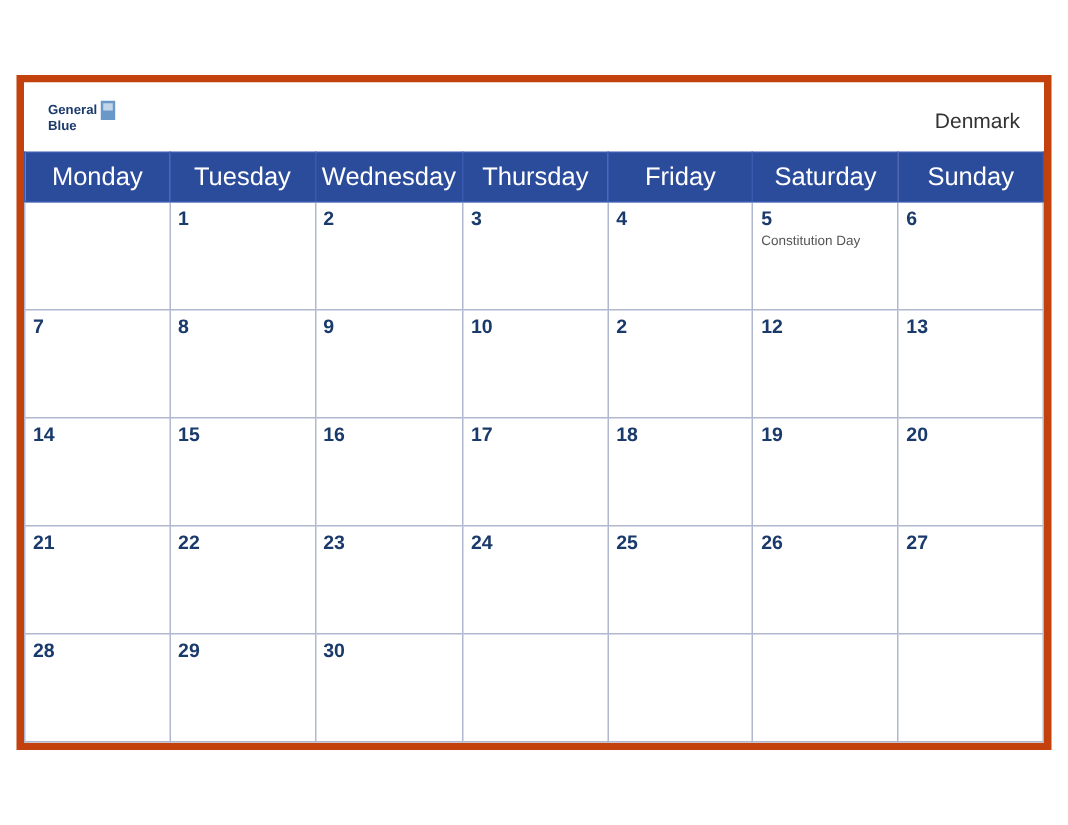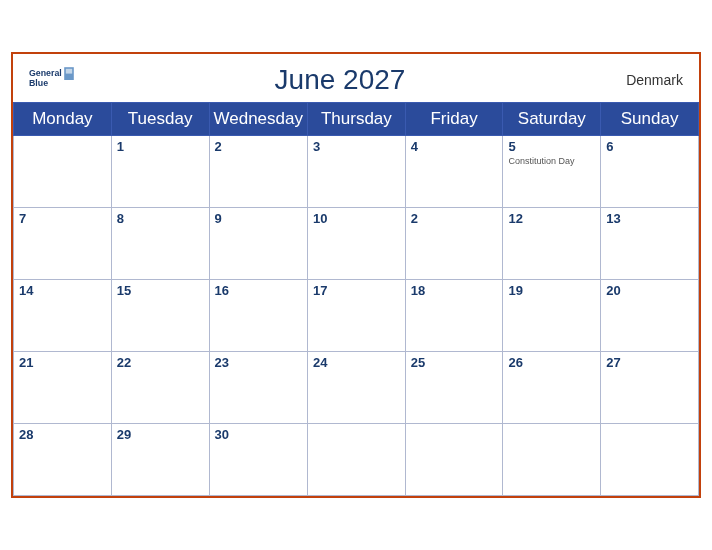--- a/index.html
+++ b/index.html
@@ -9,21 +9,21 @@
       display: flex;
       justify-content: center;
       align-items: center;
       width: 712px;
       height: 550px;
       overflow: hidden;
     }
     .calendar-wrapper {
       width: 690px;
       background: #fff;
-      border: 2px solid #c2410c;
+      border: 5px solid #c2410c;
     }
     .calendar-header {
       display: flex;
       justify-content: space-between;
       align-items: center;
       padding: 10px 16px 6px;
       background: #fff;
     }
     .logo-area {
       display: flex;
@@ -88,21 +88,20 @@
 <div class="calendar-wrapper">
   <div class="calendar-header">
     <div class="logo-area">
       <svg class="logo-icon" viewBox="0 0 60 36">
         <text x="0" y="13" font-size="11" font-weight="bold" fill="#1a3a6b">General</text>
         <text x="0" y="26" font-size="11" font-weight="bold" fill="#1a3a6b">Blue</text>
         <polygon points="44,2 56,2 56,18 44,18" fill="#2b6cb0" opacity="0.7"></polygon>
         <polygon points="46,4 54,4 54,10 46,10" fill="#fff" opacity="0.6"></polygon>
       </svg>
     </div>
-    <div class="calendar-title">June 2027</div>
     <div class="country-label">Denmark</div>
   </div>
 
   <table class="calendar-grid">
     <thead>
       <tr>
 
       <th>Monday</th>
           <th>Tuesday</th>
           <th>Wednesday</th>

